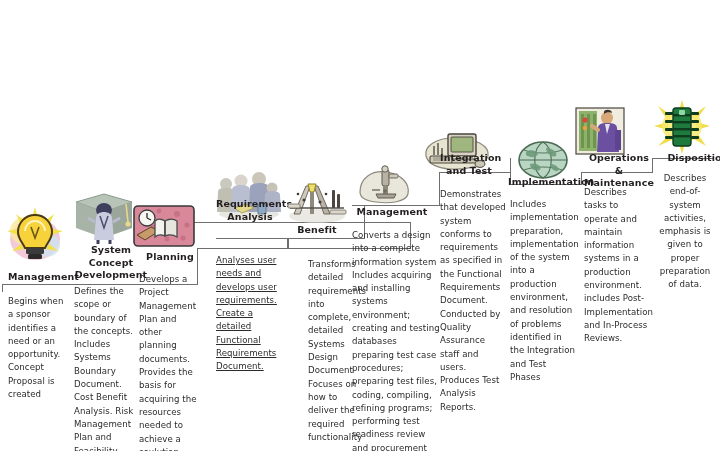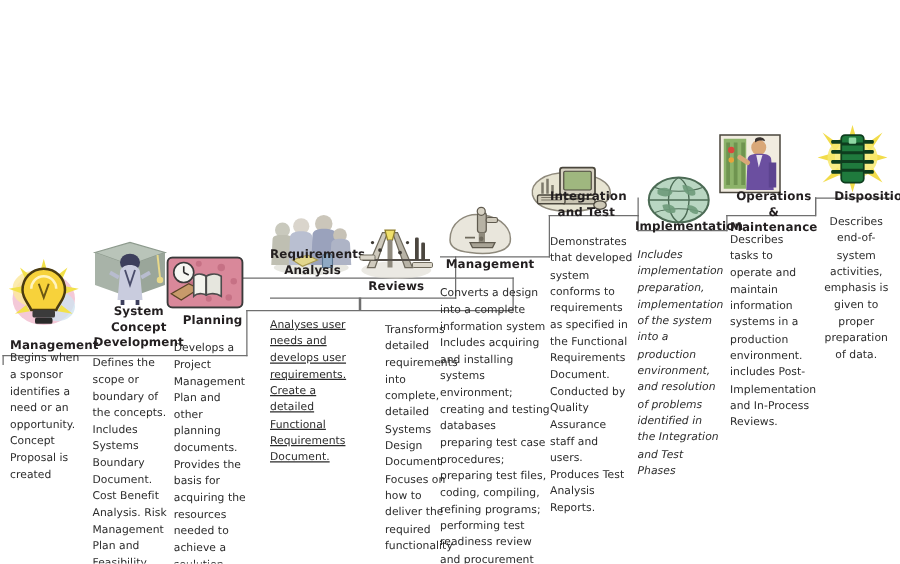--- a/index.html
+++ b/index.html
@@ -136,21 +136,21 @@
           <polygon points="54,46 42,44 45,39"></polygon>
         </g>
         <path d="M31 10 C21 10 14 18 14 27 C14 34 19 38 21 43 L41 43 C43 38 48 34 48 27 C48 18 41 10 31 10 Z" fill="#f7d23b" stroke="#4a3b10" stroke-width="2"></path>
         <path d="M31 16 C25 16 21 21 21 26 M31 16 C37 16 41 21 41 26" fill="none" stroke="#fff4c0" stroke-width="2"></path>
         <path d="M27 22 L31 33 L35 22" fill="none" stroke="#6b5714" stroke-width="1.6"></path>
         <rect x="22" y="43" width="18" height="6" rx="1.5" fill="#3b3b3b"></rect>
         <rect x="24" y="49" width="14" height="5" rx="1.5" fill="#2a2a2a"></rect>
       </svg>
     </div>
     <div class="phase-title" style="left:4px; top:66px; width:62px;">Management</div>
-    <div class="phase-desc" style="left:4px; top:76px; width:58px;">Begins when a sponsor identifies a need or an opportunity. Concept Proposal is created</div>
+    <div class="phase-desc" style="left:4px; top:90px; width:58px;">Begins when a sponsor identifies a need or an opportunity. Concept Proposal is created</div>
   </div>
 
   <div class="phase" style="left:70px; top:188px; width:70px;">
     <div class="phase-icon" style="left:0px; top:0px;">
       <svg width="68" height="58" viewBox="0 0 68 58" class="icon-wrap">
         <path d="M6 14 L34 6 L62 14 L34 24 Z" fill="#b9c4b9" stroke="#8d9a8d" stroke-width="1"></path>
         <path d="M6 14 L6 40 L34 50 L34 24 Z" fill="#a8b3a8"></path>
         <path d="M62 14 L62 40 L34 50 L34 24 Z" fill="#9aa69a"></path>
         <path d="M56 16 L58 34" stroke="#e8d98a" stroke-width="1.6" fill="none"></path>
         <circle cx="58" cy="36" r="2.6" fill="#e8d98a"></circle>
@@ -230,21 +230,21 @@
           <rect x="44" y="30" width="16" height="4" rx="1"></rect>
         </g>
         <g fill="#3e3a34">
           <circle cx="18" cy="20" r="1.5"></circle>
             <circle cx="34" cy="22" r="1.5"></circle>
           <circle cx="40" cy="14" r="1.3"></circle>
             <circle cx="12" cy="14" r="1.3"></circle>
         </g>
       </svg>
     </div>
-    <div class="phase-title" style="left:2px; top:44px; width:58px;">Reviews</div>
+    <div class="phase-title" style="left:2px; top:44px; width:58px;">Benefit</div>
     <div class="phase-desc" style="left:2px; top:78px; width:56px;margin-left:20px;">Transforms detailed requirements into complete, detailed Systems Design Document Focuses on how to deliver the required functionality</div>
   </div>
 
   <div class="phase" style="left:352px; top:162px; width:90px;">
     <div class="phase-icon" style="left:4px; top:0px;">
       <svg width="58" height="44" viewBox="0 0 58 44" class="icon-wrap">
         <path d="M4 30 C4 16 16 8 30 10 C46 12 54 22 52 32 C50 40 34 42 20 40 C10 39 4 36 4 30 Z" fill="#e9e6dc" stroke="#8e897c" stroke-width="1.2"></path>
         <rect x="26" y="8" width="7" height="16" rx="2" fill="#b7b2a4" stroke="#5f5a4e" stroke-width="1"></rect>
         <rect x="27" y="24" width="5" height="8" fill="#8f8a7c"></rect>
         <path d="M20 32 L40 32 L38 36 L22 36 Z" fill="#a8a395" stroke="#5f5a4e" stroke-width="1"></path>
@@ -294,21 +294,21 @@
         <path d="M8 30 C18 26 36 26 46 30" stroke="#4c6b55" stroke-width="0.9" fill="none"></path>
         <g fill="#6e9b7b" opacity="0.9">
           <path d="M10 12 C14 9 20 10 22 14 C20 18 14 18 10 15 Z"></path>
           <path d="M30 8 C36 8 42 12 40 16 C36 18 30 14 30 8 Z"></path>
           <path d="M14 24 C20 22 26 26 24 30 C18 32 14 28 14 24 Z"></path>
           <path d="M34 24 C40 24 44 28 42 31 C38 32 34 28 34 24 Z"></path>
         </g>
       </svg>
     </div>
     <div class="phase-title" style="left:0px; top:36px; width:76px;">Implementation</div>
-    <div class="phase-desc" style="left:2px; top:58px; width:66px;font-style:italic;">Includes implementation preparation, implementation of the system into a production environment, and resolution of problems identified in the Integration and Test Phases</div>
+    <div class="phase-desc" style="left:2px; top:58px; width:66px;">Includes implementation preparation, implementation of the system into a production environment, and resolution of problems identified in the Integration and Test Phases</div>
   </div>
 
   <div class="phase" style="left:572px; top:106px; width:76px;">
     <div class="phase-icon" style="left:2px; top:0px;">
       <svg width="52" height="50" viewBox="0 0 52 50" class="icon-wrap">
         <rect x="2" y="2" width="48" height="46" fill="#f1ece0" stroke="#4a463c" stroke-width="1.2"></rect>
         <rect x="5" y="5" width="18" height="40" fill="#8db36a"></rect>
         <g fill="#6f9450">
           <rect x="7" y="8" width="3" height="34"></rect>
           <rect x="13" y="8" width="3" height="34"></rect>

